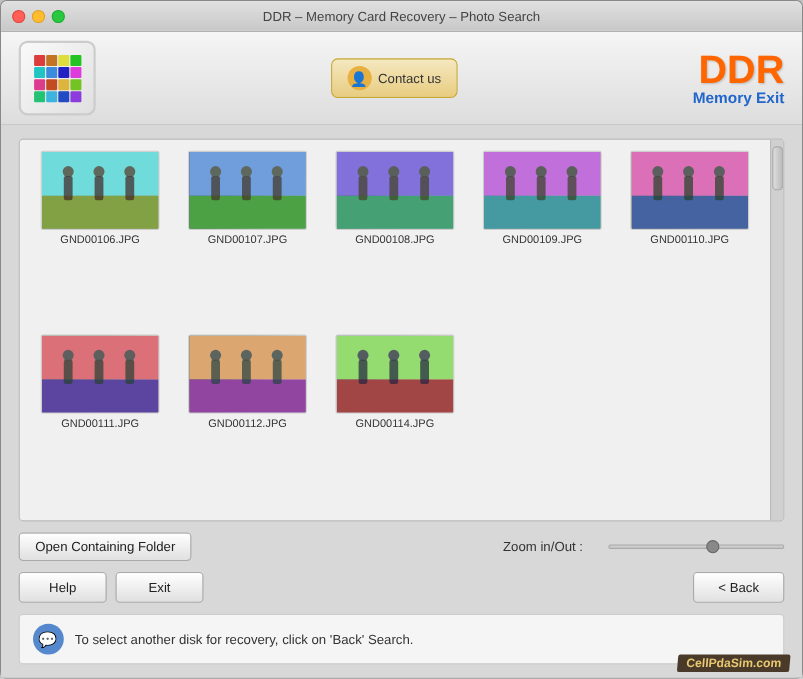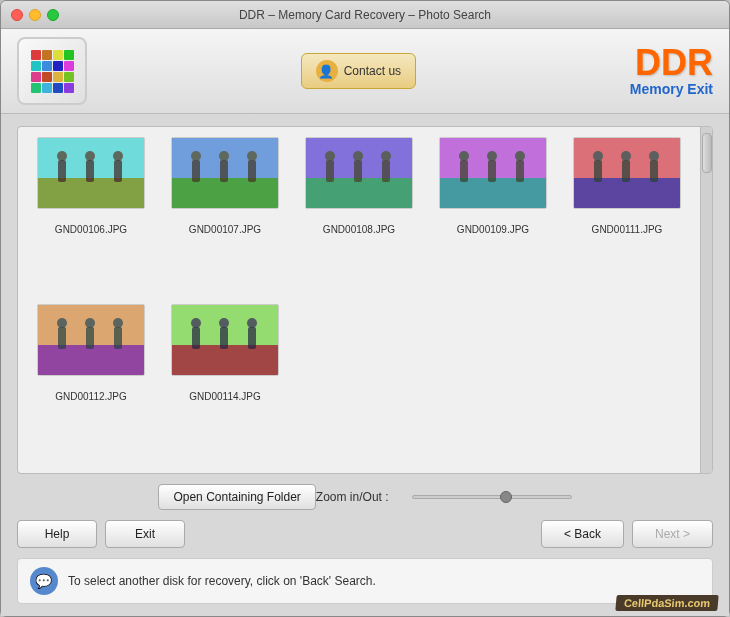--- a/index.html
+++ b/index.html
@@ -143,21 +143,21 @@
       padding: 10px;
       display: grid;
       grid-template-columns: repeat(5, 1fr);
       gap: 8px;
       overflow-y: auto;
     }
     .photo-item {
       display: flex;
       flex-direction: column;
       align-items: center;
-      gap: 15px;
+      gap: 4px;
     }
     .photo-thumb {
       width: 108px;
       height: 72px;
       border: 1px solid #ccc;
       border-radius: 2px;
       overflow: hidden;
       background: #888;
     }
     .photo-label {
@@ -182,21 +182,21 @@
       background: linear-gradient(to right, #ddd, #bbb);
       border: 1px solid #aaa;
       border-radius: 4px;
       margin-top: 4px;
     }
 
     
     .bottom-bar {
       display: flex;
       align-items: center;
-      justify-content: center;
+      justify-content: space-between;
     }
     .open-folder-btn {
       background: linear-gradient(to bottom, #ffffff, #e0e0e0);
       border: 1px solid #aaa;
       border-radius: 4px;
       padding: 5px 14px;
       font-size: 12px;
       cursor: pointer;
       color: #222;
     }
@@ -392,20 +392,33 @@
                 <rect x="20" y="22" width="8" height="22" rx="2" fill="hsla(90,30%,20%,0.7)"></rect>
                 <circle cx="24" cy="18" r="5" fill="hsla(110,40%,25%,0.7)"></circle>
                 <rect x="48" y="22" width="8" height="22" rx="2" fill="hsla(90,30%,20%,0.7)"></rect>
                 <circle cx="52" cy="18" r="5" fill="hsla(110,40%,25%,0.7)"></circle>
                 <rect x="76" y="22" width="8" height="22" rx="2" fill="hsla(90,30%,20%,0.7)"></rect>
                 <circle cx="80" cy="18" r="5" fill="hsla(110,40%,25%,0.7)"></circle>
               </svg></div>
             <div class="photo-label">GND00109.JPG</div>
           </div>
           <div class="photo-item">
+            <div class="photo-thumb thumb-5"><svg width="108" height="72" viewBox="0 0 108 72">
+                <rect x="0" y="0" width="108" height="40" fill="hsl(320,60%,65%)"></rect>
+                <rect x="0" y="40" width="108" height="32" fill="hsl(220,40%,45%)"></rect>
+                <rect x="20" y="22" width="8" height="22" rx="2" fill="hsla(120,30%,20%,0.7)"></rect>
+                <circle cx="24" cy="18" r="5" fill="hsla(140,40%,25%,0.7)"></circle>
+                <rect x="48" y="22" width="8" height="22" rx="2" fill="hsla(120,30%,20%,0.7)"></rect>
+                <circle cx="52" cy="18" r="5" fill="hsla(140,40%,25%,0.7)"></circle>
+                <rect x="76" y="22" width="8" height="22" rx="2" fill="hsla(120,30%,20%,0.7)"></rect>
+                <circle cx="80" cy="18" r="5" fill="hsla(140,40%,25%,0.7)"></circle>
+              </svg></div>
+            <div class="photo-label">GND00110.JPG</div>
+          </div>
+          <div class="photo-item">
             <div class="photo-thumb thumb-6"><svg width="108" height="72" viewBox="0 0 108 72">
                 <rect x="0" y="0" width="108" height="40" fill="hsl(355,60%,65%)"></rect>
                 <rect x="0" y="40" width="108" height="32" fill="hsl(255,40%,45%)"></rect>
                 <rect x="20" y="22" width="8" height="22" rx="2" fill="hsla(150,30%,20%,0.7)"></rect>
                 <circle cx="24" cy="18" r="5" fill="hsla(170,40%,25%,0.7)"></circle>
                 <rect x="48" y="22" width="8" height="22" rx="2" fill="hsla(150,30%,20%,0.7)"></rect>
                 <circle cx="52" cy="18" r="5" fill="hsla(170,40%,25%,0.7)"></circle>
                 <rect x="76" y="22" width="8" height="22" rx="2" fill="hsla(150,30%,20%,0.7)"></rect>
                 <circle cx="80" cy="18" r="5" fill="hsla(170,40%,25%,0.7)"></circle>
               </svg></div>
@@ -459,23 +472,20 @@
           <span>Help</span>
         </button>
         <button class="nav-btn">
           <span>Exit</span>
         </button>
       </div>
       <div class="btn-right">
         <button class="nav-btn">
           <span>&lt; Back</span>
         </button>
-        <button class="nav-btn disabled">
-          <span>Next &gt;</span>
-        </button>
       </div>
     </div>
 
     <div class="status-bar">
       <div class="speech-icon">💬</div>
       <span>To select another disk for recovery, click on 'Back' Search.</span>
       <div style="flex:1"></div>
       <div class="watermark">CellPdaSim.com</div>
     </div>
 

